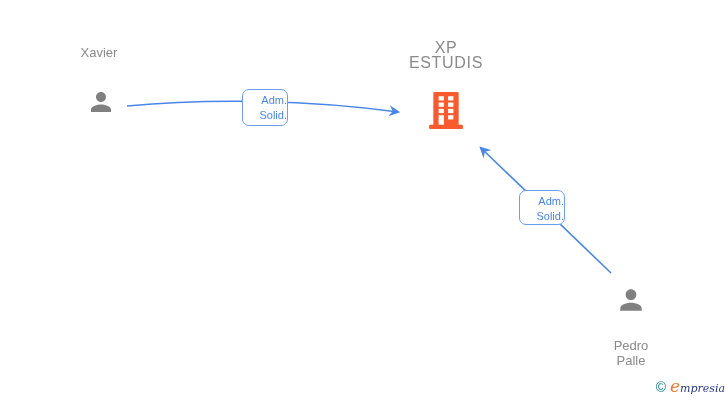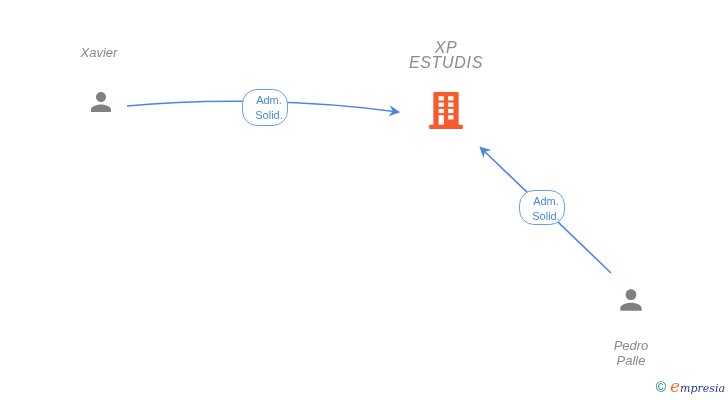--- a/index.html
+++ b/index.html
@@ -15,32 +15,32 @@
   html,body{margin:0;padding:0;background:#fff;}
   .stage{
     position:relative;width:728px;height:400px;background:#ffffff;
     overflow:hidden;font-family:"Liberation Sans",sans-serif;
   }
   .edges-layer{position:absolute;left:0;top:0;width:728px;height:400px;z-index:1;}
   .edge-line{stroke:var(--edge-blue);stroke-width:1.6;fill:none;}
   .arrowhead{fill:var(--edge-blue);}
   .node-label{
     position:absolute;z-index:2;text-align:center;color:var(--label-text-gray);
-    font-size:13px;line-height:15px;cursor:pointer;font-style:italic;
+    font-size:13px;line-height:15px;cursor:pointer;
   }
   .company-label{font-size:16px;letter-spacing:0.7px;line-height:15px;}
   .node-icon{position:absolute;z-index:2;cursor:pointer;}
   .person-fill{fill:var(--person-gray);}
   .b-fill{fill:var(--company-orange);}
   .b-window{fill:#ffffff;}
   .edge-label{
     position:absolute;z-index:3;background:#ffffff;
-    border:1.5px solid var(--edge-label-border);border-radius:15px;
+    border:1.5px solid var(--edge-label-border);border-radius:7px;
     color:var(--edge-blue);font-size:11px;line-height:15px;
-    padding:3px 0 0 8px;box-sizing:border-box;text-align:center;
+    padding:3px 0 0 8px;box-sizing:border-box;text-align:right;
   }
   .edge-label-1{left:242px;top:89px;width:46px;height:37px;}
   .edge-label-2{left:519px;top:190px;width:46px;height:35px;}
   .logo{
     position:absolute;right:3px;bottom:4px;z-index:4;display:flex;
     align-items:baseline;cursor:pointer;
   }
   .logo .copy{color:var(--logo-copyright-teal);font-size:14px;margin-right:4px;}
   .logo .brand-e{
     color:var(--logo-e-orange);font-family:"DejaVu Serif",serif;

